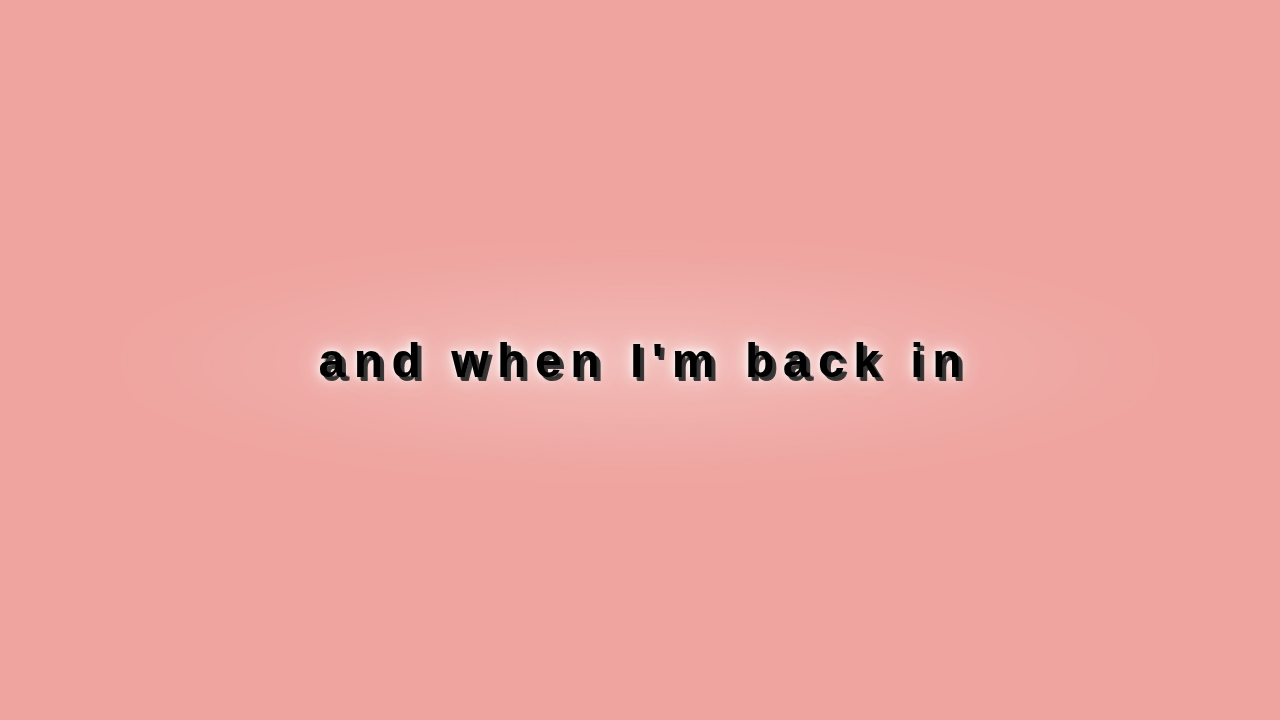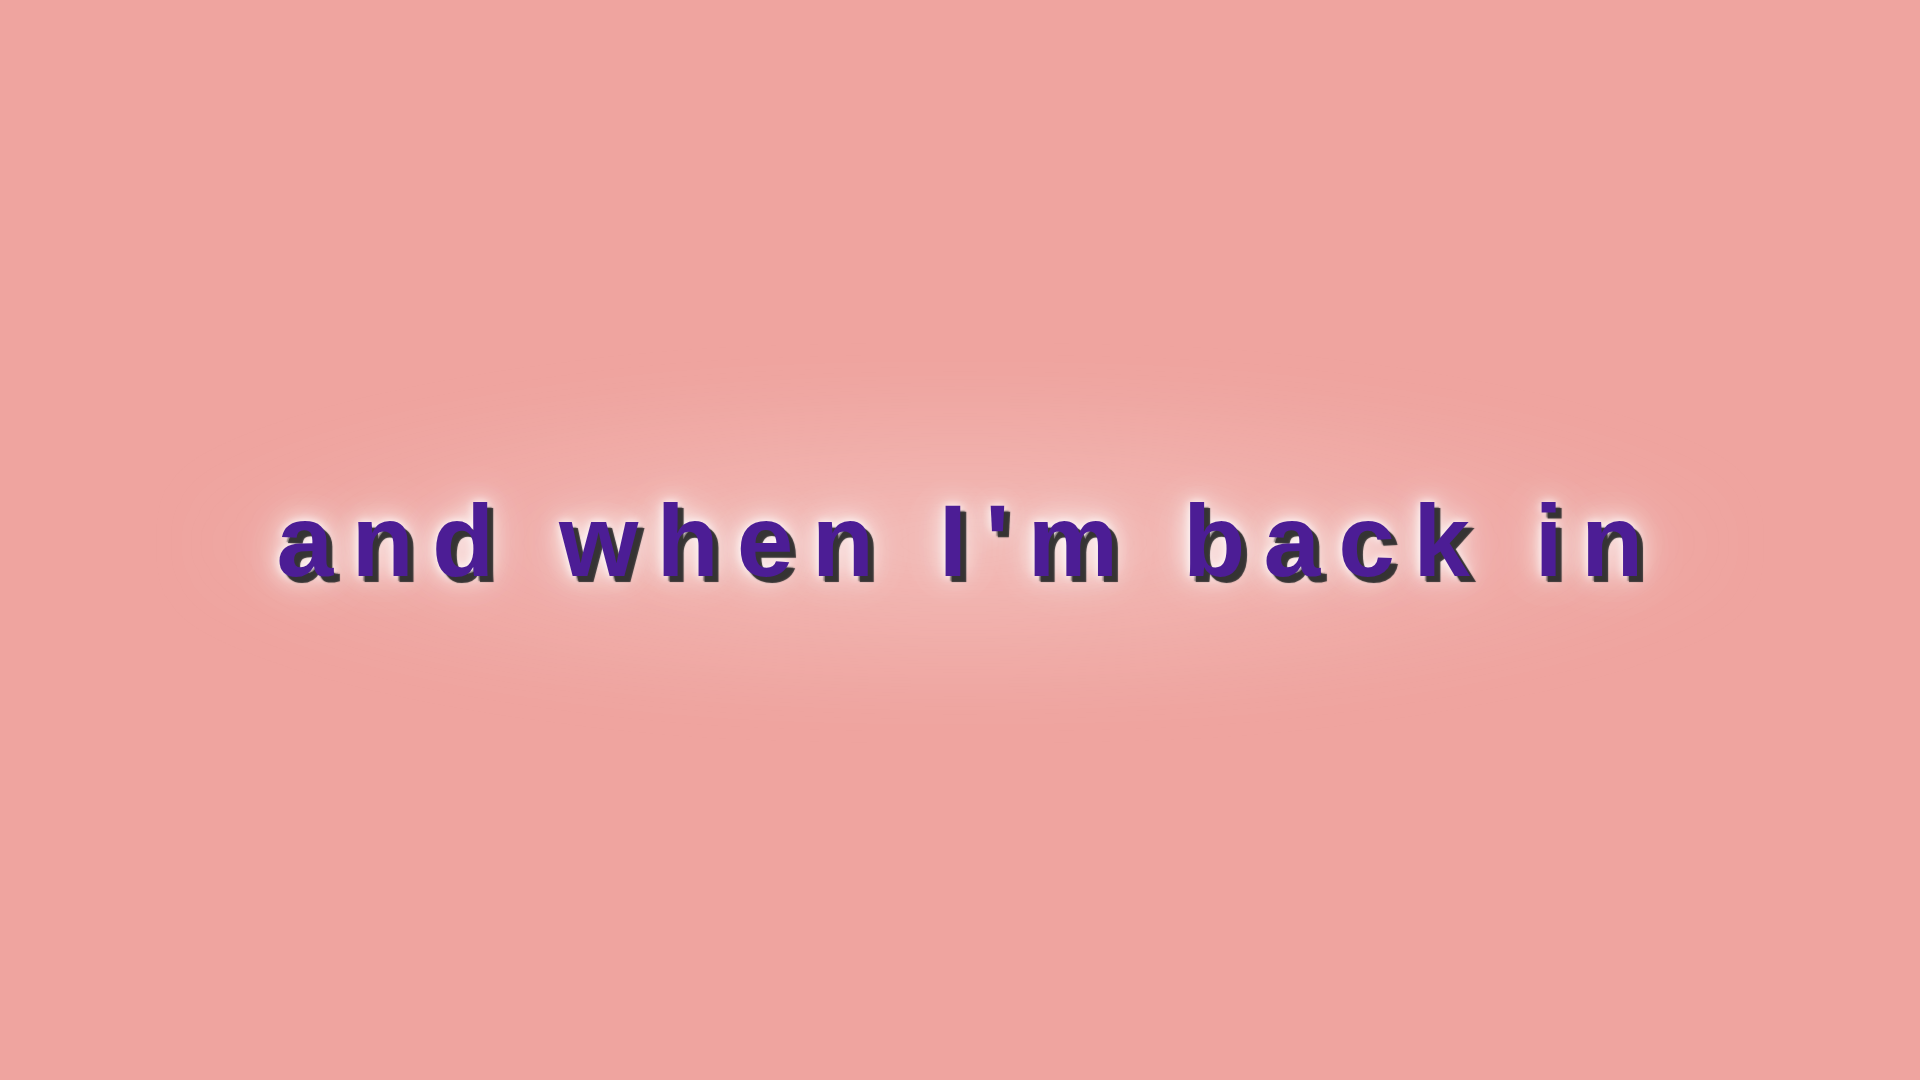--- a/index.html
+++ b/index.html
@@ -74,16 +74,16 @@
   }
 </style>
 </head>
 <body>
 
 <div id="video-frame" style="background: rgb(239, 164, 159); width: 1280px; height: 720px;">
 
   <div id="lyric-halo"></div>
 
   <div id="lyric-layer">
-    <p id="lyric-line" style="color: #4c1d95; font-size: 68px; letter-spacing: 0.178em; padding-left: 0.178em;">and when I'm back in</p>
+    <p id="lyric-line" style="color: #000000; font-size: 48px; letter-spacing: 0.178em; padding-left: 0.178em;">and when I'm back in</p>
   </div>
 
 </div>
 
 </body></html>

